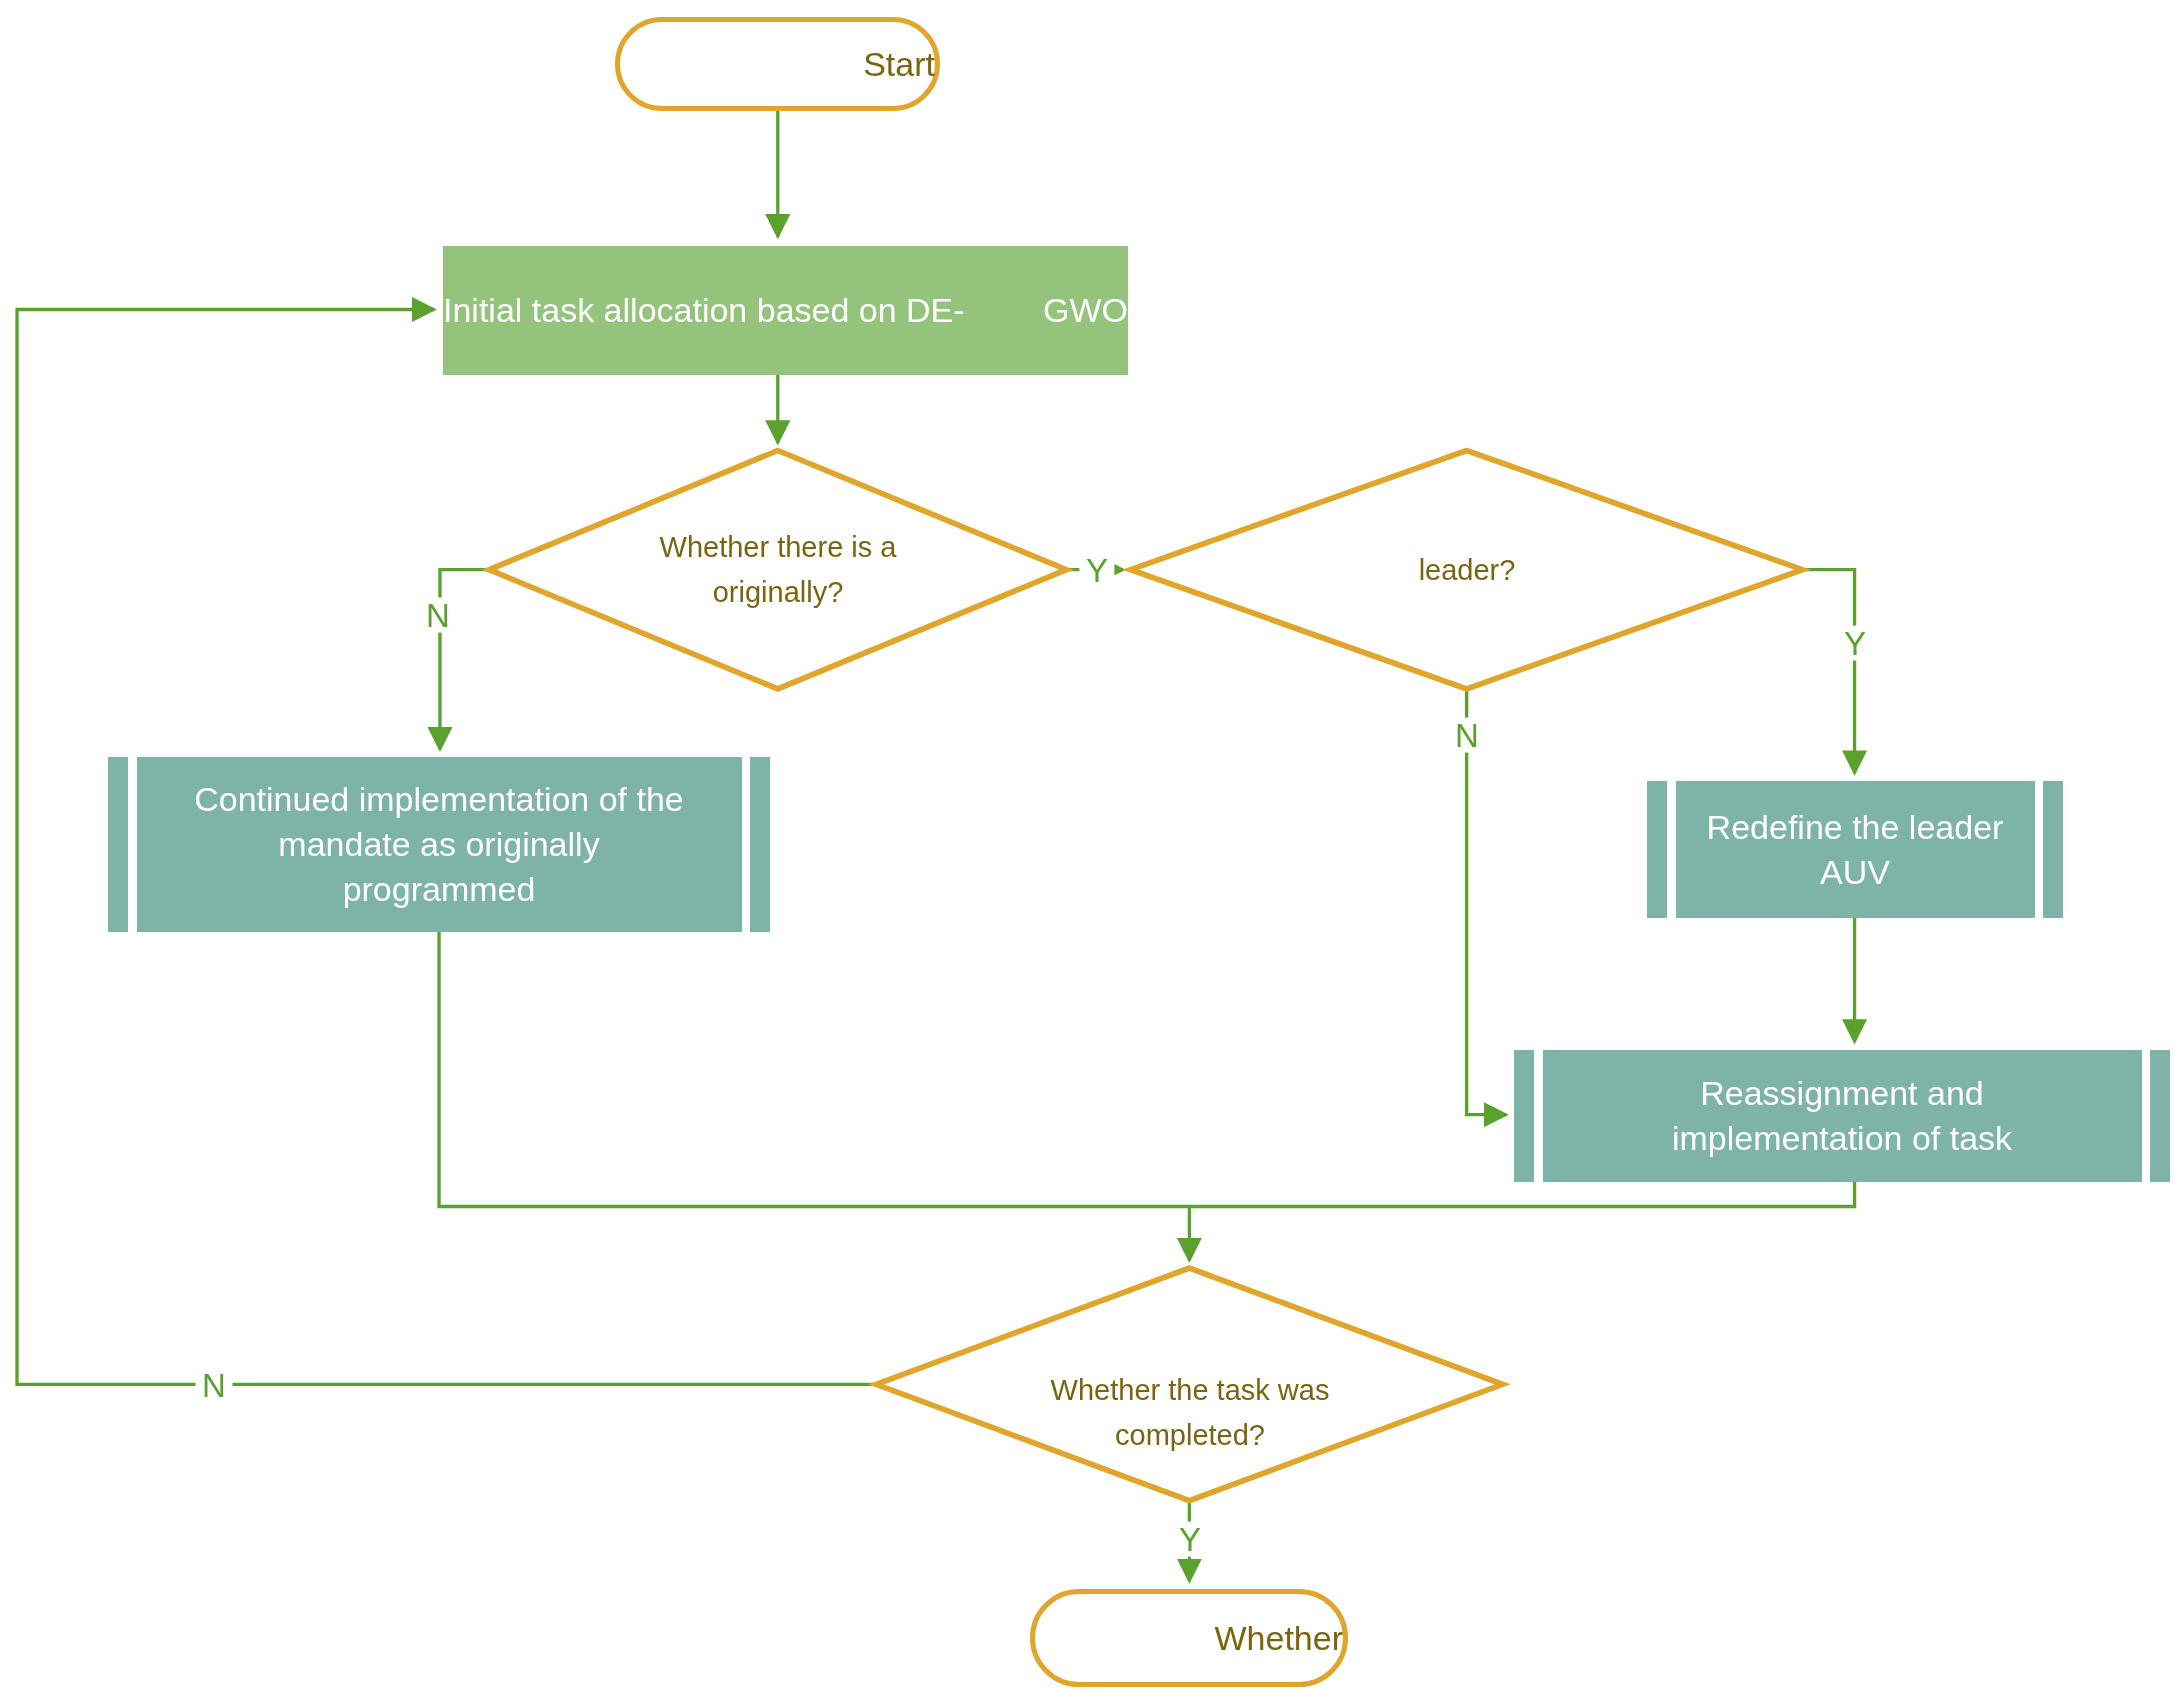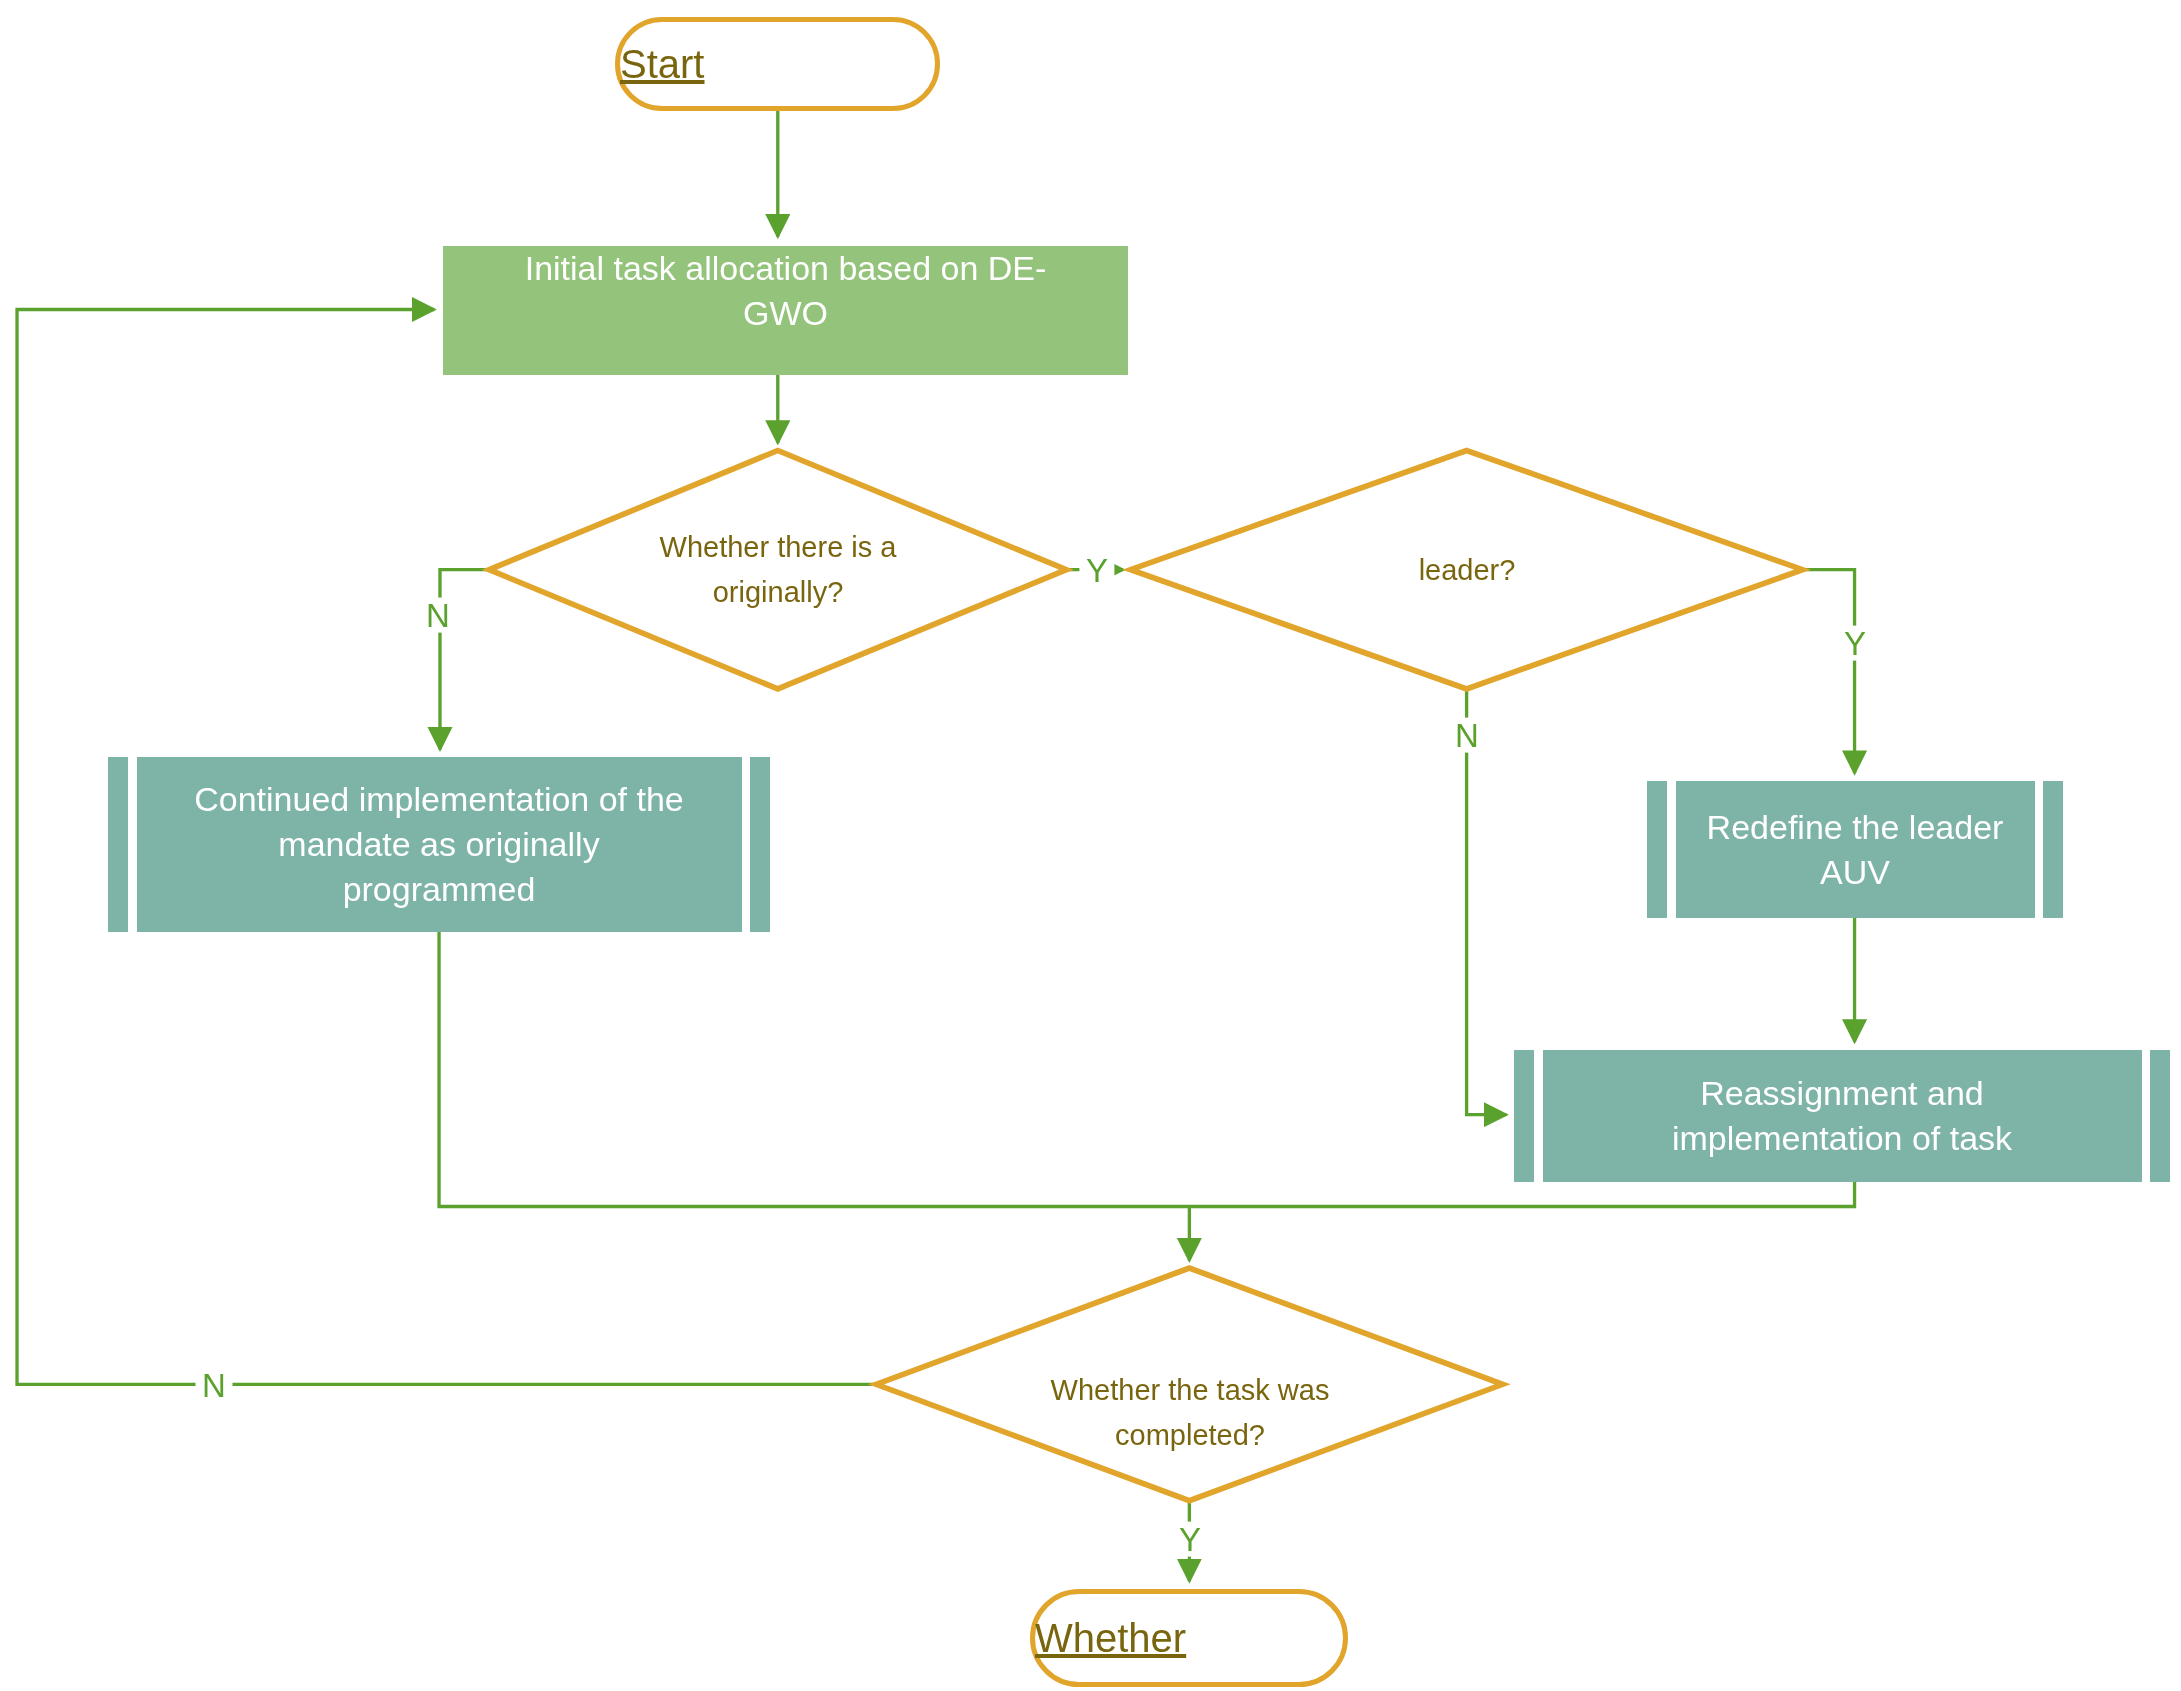--- a/index.html
+++ b/index.html
@@ -19,30 +19,30 @@
     background:var(--background);
     font-family:"Liberation Sans", sans-serif;
     overflow:hidden;
   }
   #wires{position:absolute;left:0;top:0;width:2181px;height:1691px;}
 
   .stadium{
     position:absolute;box-sizing:border-box;
     border:5.7px solid var(--node-border-orange);
     border-radius:51px;background:#fff;
-    display:flex;align-items:center;justify-content:flex-start;
-    color:var(--terminator-text);font-size:40px;text-decoration:underline;
+    display:flex;align-items:center;justify-content:flex-end;
+    color:var(--terminator-text);font-size:34px;
   }
   #start-node{left:615px;top:17px;width:325px;height:94px;}
   #ending-node{left:1030px;top:1589px;width:318px;height:98px;}
 
   .process-box{
     position:absolute;background:var(--process-green);
     color:var(--box-text);font-size:34px;line-height:45px;
-    display:flex;flex-direction:column;align-items:center;justify-content:flex-start;
+    display:flex;flex-direction:row;align-items:center;justify-content:space-between;
     text-align:center;
   }
   #init-box{left:443px;top:246px;width:685px;height:129px;}
 
   .predef-box{position:absolute;display:flex;column-gap:8.5px;}
   .predef-box .side-bar{width:20px;background:var(--predefined-teal);}
   .predef-box .predef-main{
     flex:1;background:var(--predefined-teal);
     color:var(--box-text);font-size:34px;line-height:45px;
     display:flex;flex-direction:column;align-items:center;justify-content:center;

